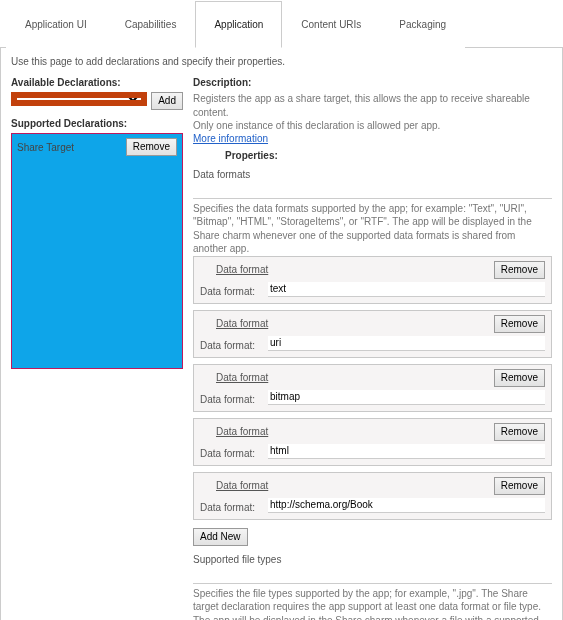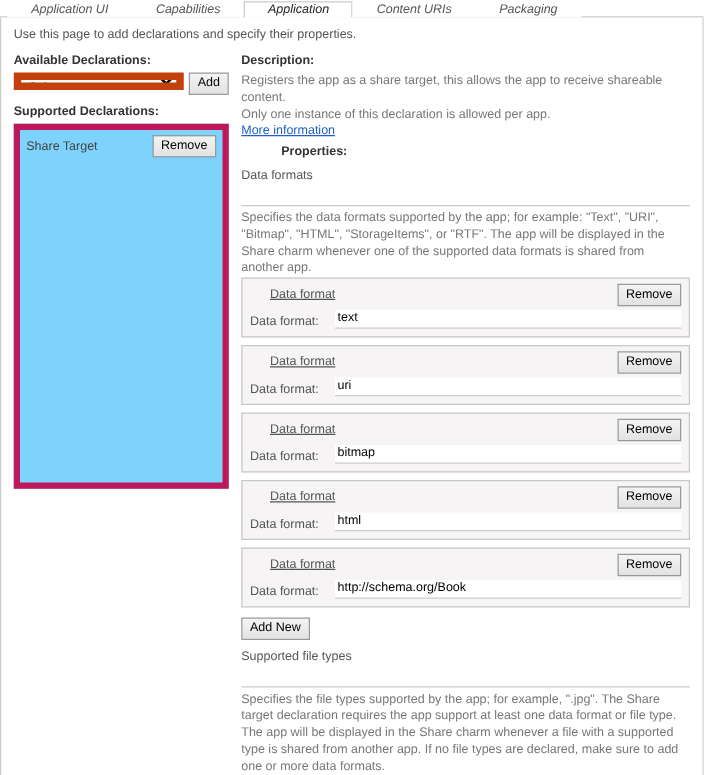--- a/index.html
+++ b/index.html
@@ -9,30 +9,29 @@
     color: #444;
     background: #fff;
     width: 563px;
   }
   .tabs {
     display: flex;
     border-bottom: 1px solid #ccc;
     padding-left: 6px;
   }
   .tab {
-    padding: 0 18px;
+    padding: 17px 18px;
     font-size: 10px;
     color: #555;
     border: 1px solid transparent;
     border-bottom: none;
     cursor: pointer;
     position: relative;
     top: 1px;
     background: #fff;
-    font-style: italic;
   }
   .tab.active {
     border-color: #ccc;
     border-bottom: 1px solid #fff;
     color: #222;
   }
   .page {
     border-left: 1px solid #ccc;
     border-right: 1px solid #ccc;
     padding: 8px 10px 10px 10px;
@@ -54,24 +53,24 @@
   .btn {
     font-size: 10px;
     padding: 1px 6px;
     border: 1px solid #999;
     background: linear-gradient(#f4f4f4,#e2e2e2);
     cursor: pointer;
     height: 18px;
     line-height: 14px;
   }
   .supported-box {
-    border: 5px solid #be185d;
-    height: 292px;
+    border: 1px solid #be185d;
+    height: 236px;
     padding: 3px;
-    background: #7dd3fc;
+    background: #0ea5e9;
   }
   .supported-item {
     display: flex;
     justify-content: space-between;
     align-items: center;
     padding: 1px 2px;
   }
   .desc-text { font-size: 10px; color: #777; line-height: 1.35; }
   .link { color: #2161c9; text-decoration: underline; cursor: pointer; font-size:10px; }
   .section-head {

